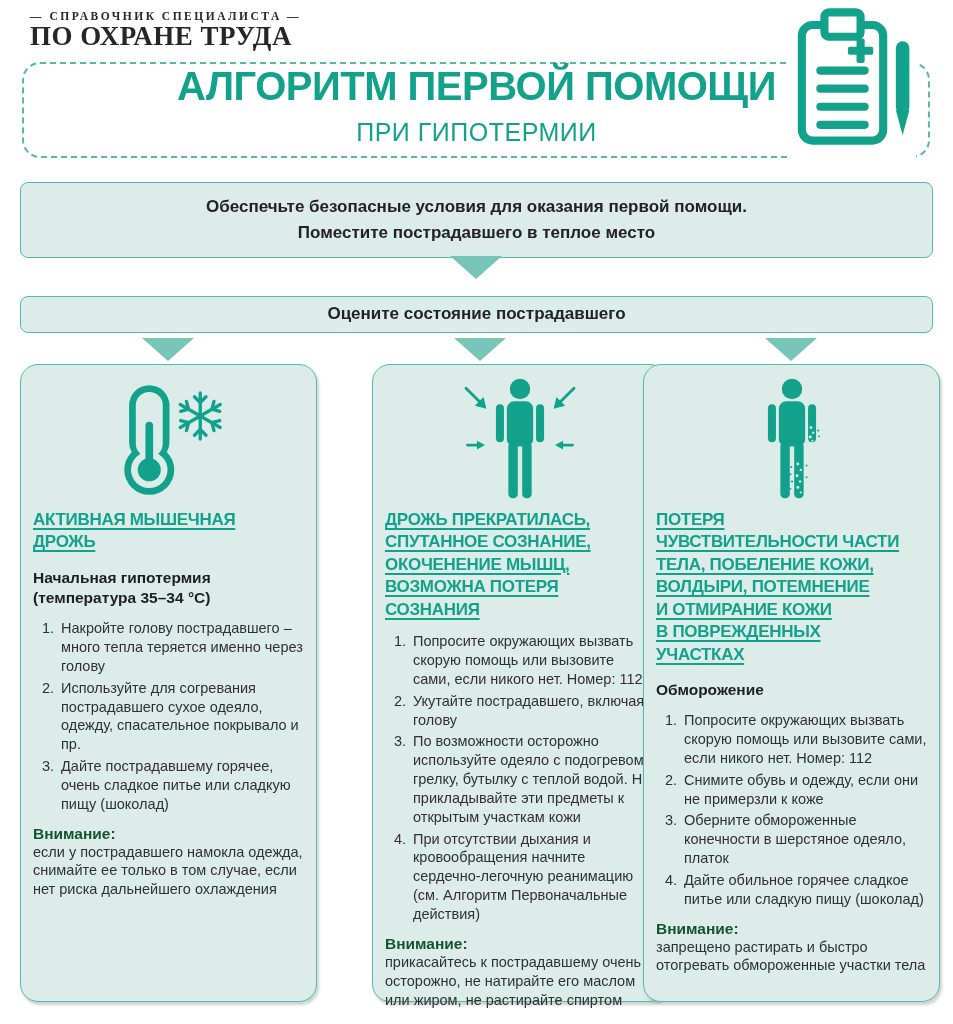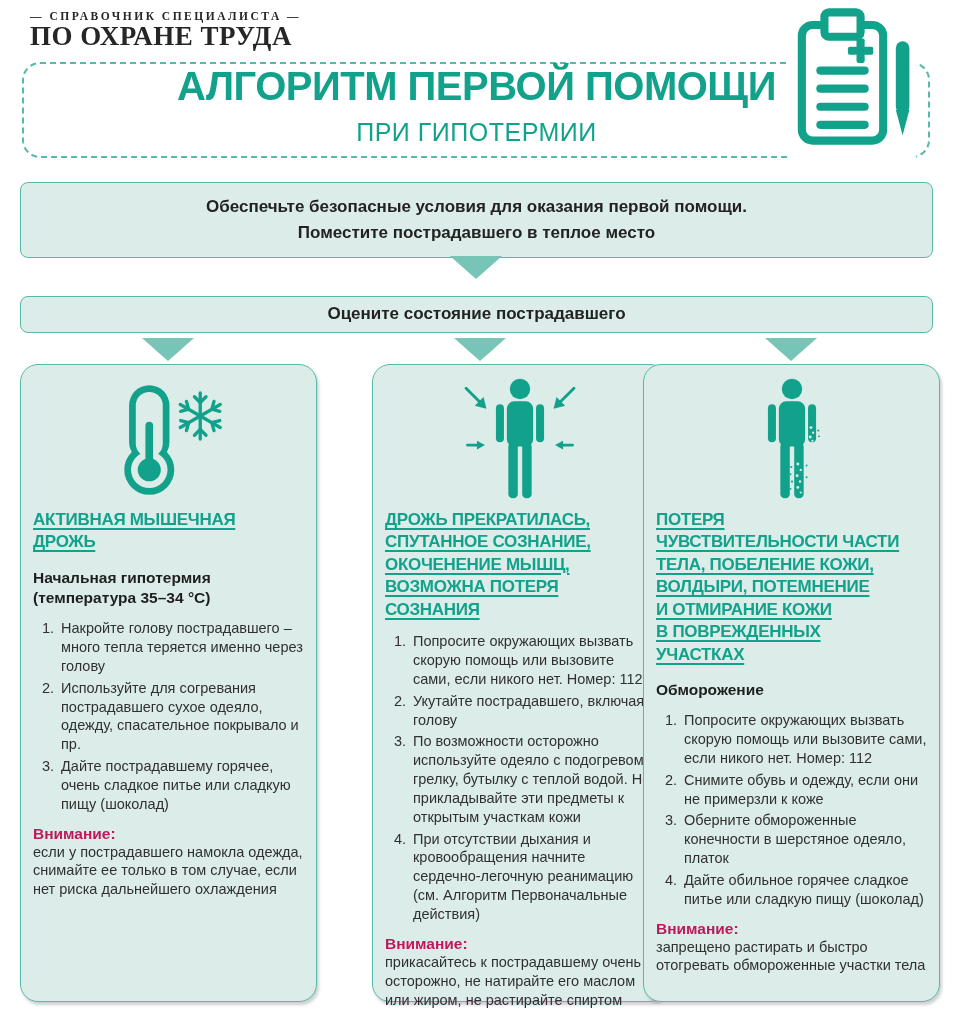--- a/index.html
+++ b/index.html
@@ -79,21 +79,21 @@
   .col1{left:20px;width:297px;}
   .col2{left:332px;width:296px;margin-left:40px;}
   .col3{left:643px;width:297px;}
   .icon-wrap{height:130px;display:flex;align-items:center;justify-content:center;}
   .col-title{margin-top:4px;text-align:left;color:var(--teal,#12A28B);
     font-weight:bold;font-size:17px;letter-spacing:-0.3px;line-height:1.32;}
   .col-title .hline{text-decoration:underline;text-decoration-thickness:1.5px;text-underline-offset:3px;}
   .condition{margin-top:14px;font-weight:bold;font-size:15.5px;line-height:1.3;color:#1e1e1e;}
   ol.steps{margin-top:11px;padding-left:25px;font-size:14.5px;line-height:1.3;}
   ol.steps li{margin-bottom:3px;padding-left:3px;}
-  .attention-label{margin-top:11px;font-weight:bold;font-size:15.5px;color:#be185d;}
+  .attention-label{margin-top:11px;font-weight:bold;font-size:15.5px;color:#14532d;}
   .attention-text{font-size:14.5px;line-height:1.3;}
   svg .stroke{fill:none;stroke:var(--teal,#12A28B);}
   svg .fill{fill:var(--teal,#12A28B);}
   svg .bgfill{fill:var(--panel-bg,#DCEDE9);}
   svg .whitefill{fill:var(--white,#fff);}
 </style>
 </head>
 <body>
 
 <div class="page">

